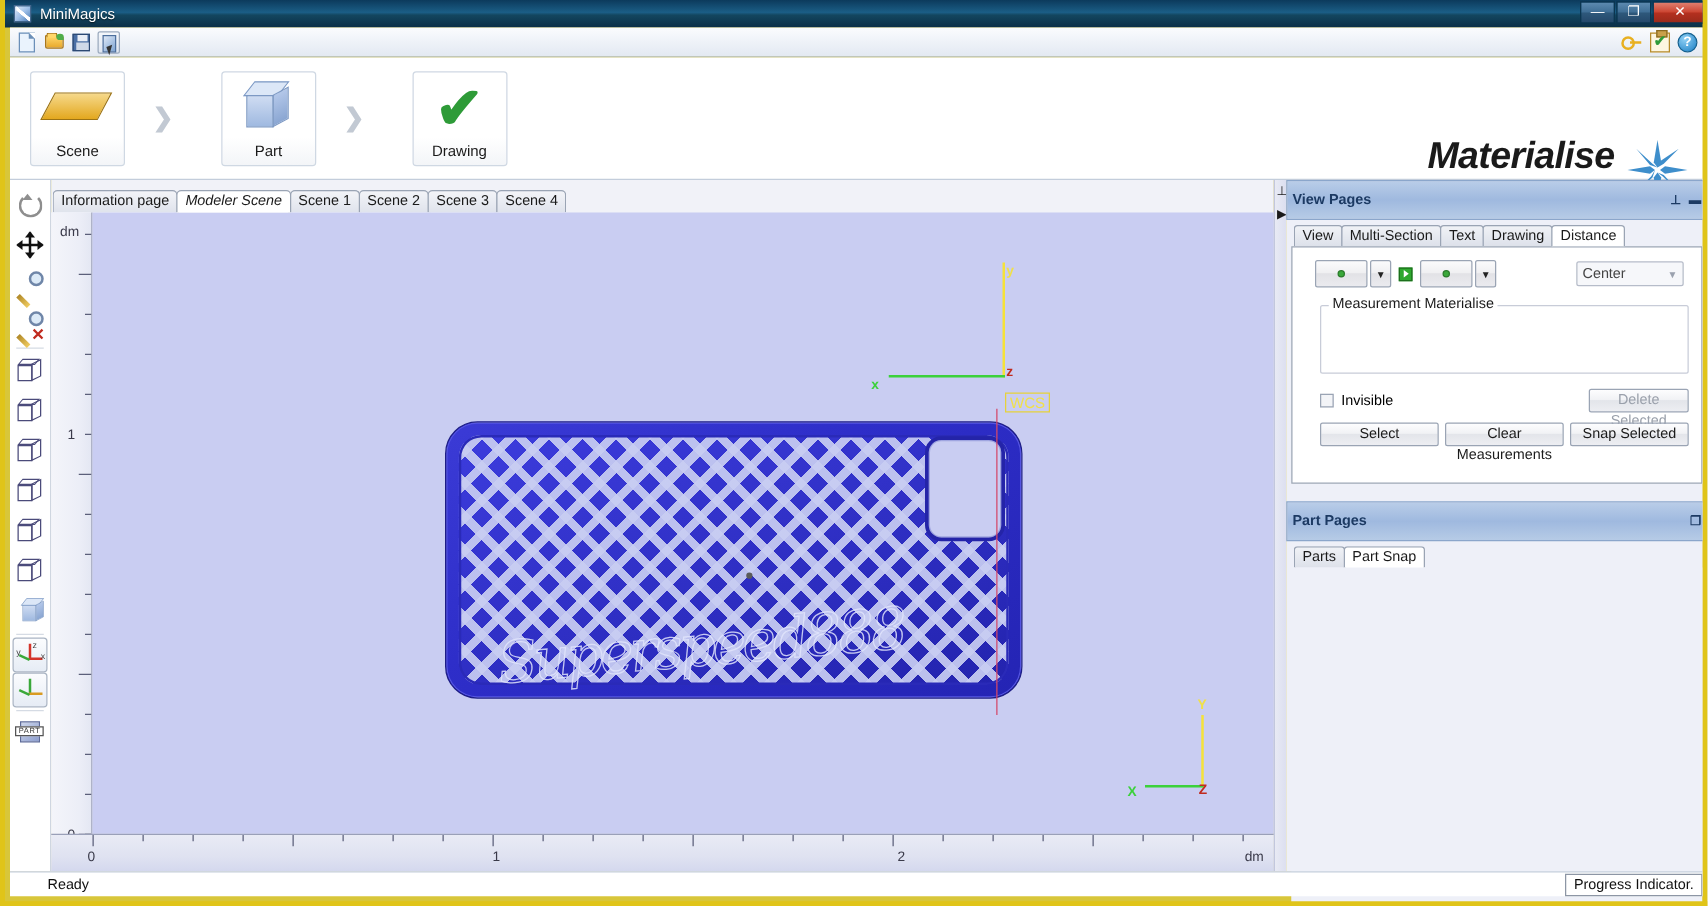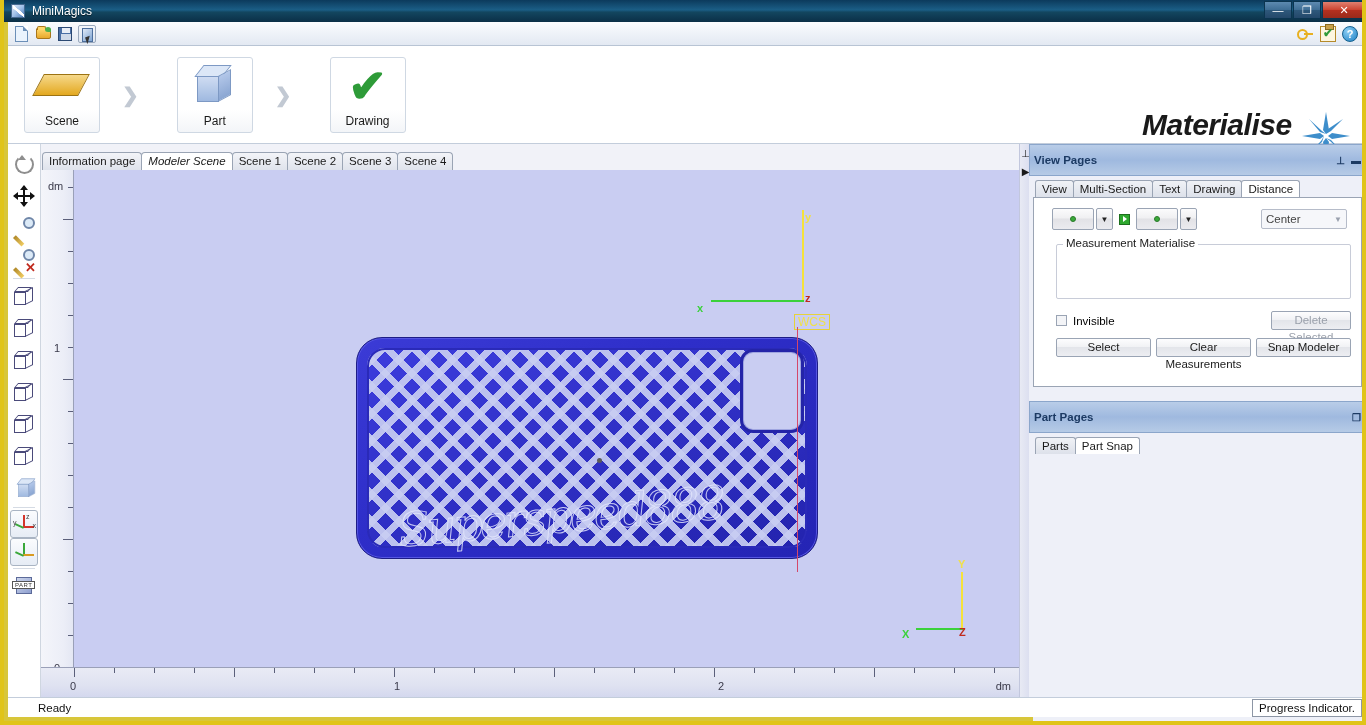--- a/index.html
+++ b/index.html
@@ -558,21 +558,21 @@
       </div>
 
       <div class="vp-canvas">
 
         <div class="axes" style="left:610px; top:40px; width:130px; height:110px;">
           <div class="yl" style="left:118px; top:0; width:2px; height:92px;"></div>
           <div class="xl" style="left:27px; top:90px; width:93px; height:2px;"></div>
           <div class="lab" style="left:121px; top:1px; color:#f0e04a;">y</div>
           <div class="lab" style="left:13px; top:92px; color:#3bd13b;">x</div>
           <div class="lab" style="left:121px; top:82px; color:#c02a1e;">z</div>
-          <div class="wcs-box" style="left:110px; top:104px;text-align:center;">WCS</div>
+          <div class="wcs-box" style="left:120px; top:104px;text-align:center;">WCS</div>
         </div>
 
         <div class="axes" style="left:820px; top:390px; width:120px; height:80px;">
           <div class="yl" style="left:67px; top:12px; width:2px; height:58px;"></div>
           <div class="xl" style="left:22px; top:68px; width:47px; height:2px;"></div>
           <div class="lab" style="left:64px; top:-2px; color:#f0e04a;">Y</div>
           <div class="lab" style="left:8px; top:68px; color:#3bd13b;">X</div>
           <div class="lab" style="left:65px; top:66px; color:#c02a1e;">Z</div>
         </div>
 
@@ -668,21 +668,21 @@
 
         <div style="display:flex; align-items:center; margin-top:12px; padding-left:22px;">
           <span class="chk"></span>
           <span style="margin-left:6px; font-size:11.5px;">Invisible</span>
           <div class="pbtn disabled" style="margin-left:auto; margin-right:10px; width:80px; flex:none;">Delete Selected</div>
         </div>
 
         <div class="btnrow" style="margin-top:8px; padding-left:22px; padding-right:10px;">
           <div class="pbtn">Select</div>
           <div class="pbtn">Clear Measurements</div>
-          <div class="pbtn">Snap Modeler</div>
+          <div class="pbtn">Snap Selected</div>
         </div>
       </div>
     </div>
 
     <div style="margin-top:14px;">
       <div class="panel-title">
         <span>Part Pages</span>
         <span class="spacer"></span>
         <span class="pt-btn">❐</span>
       </div>

